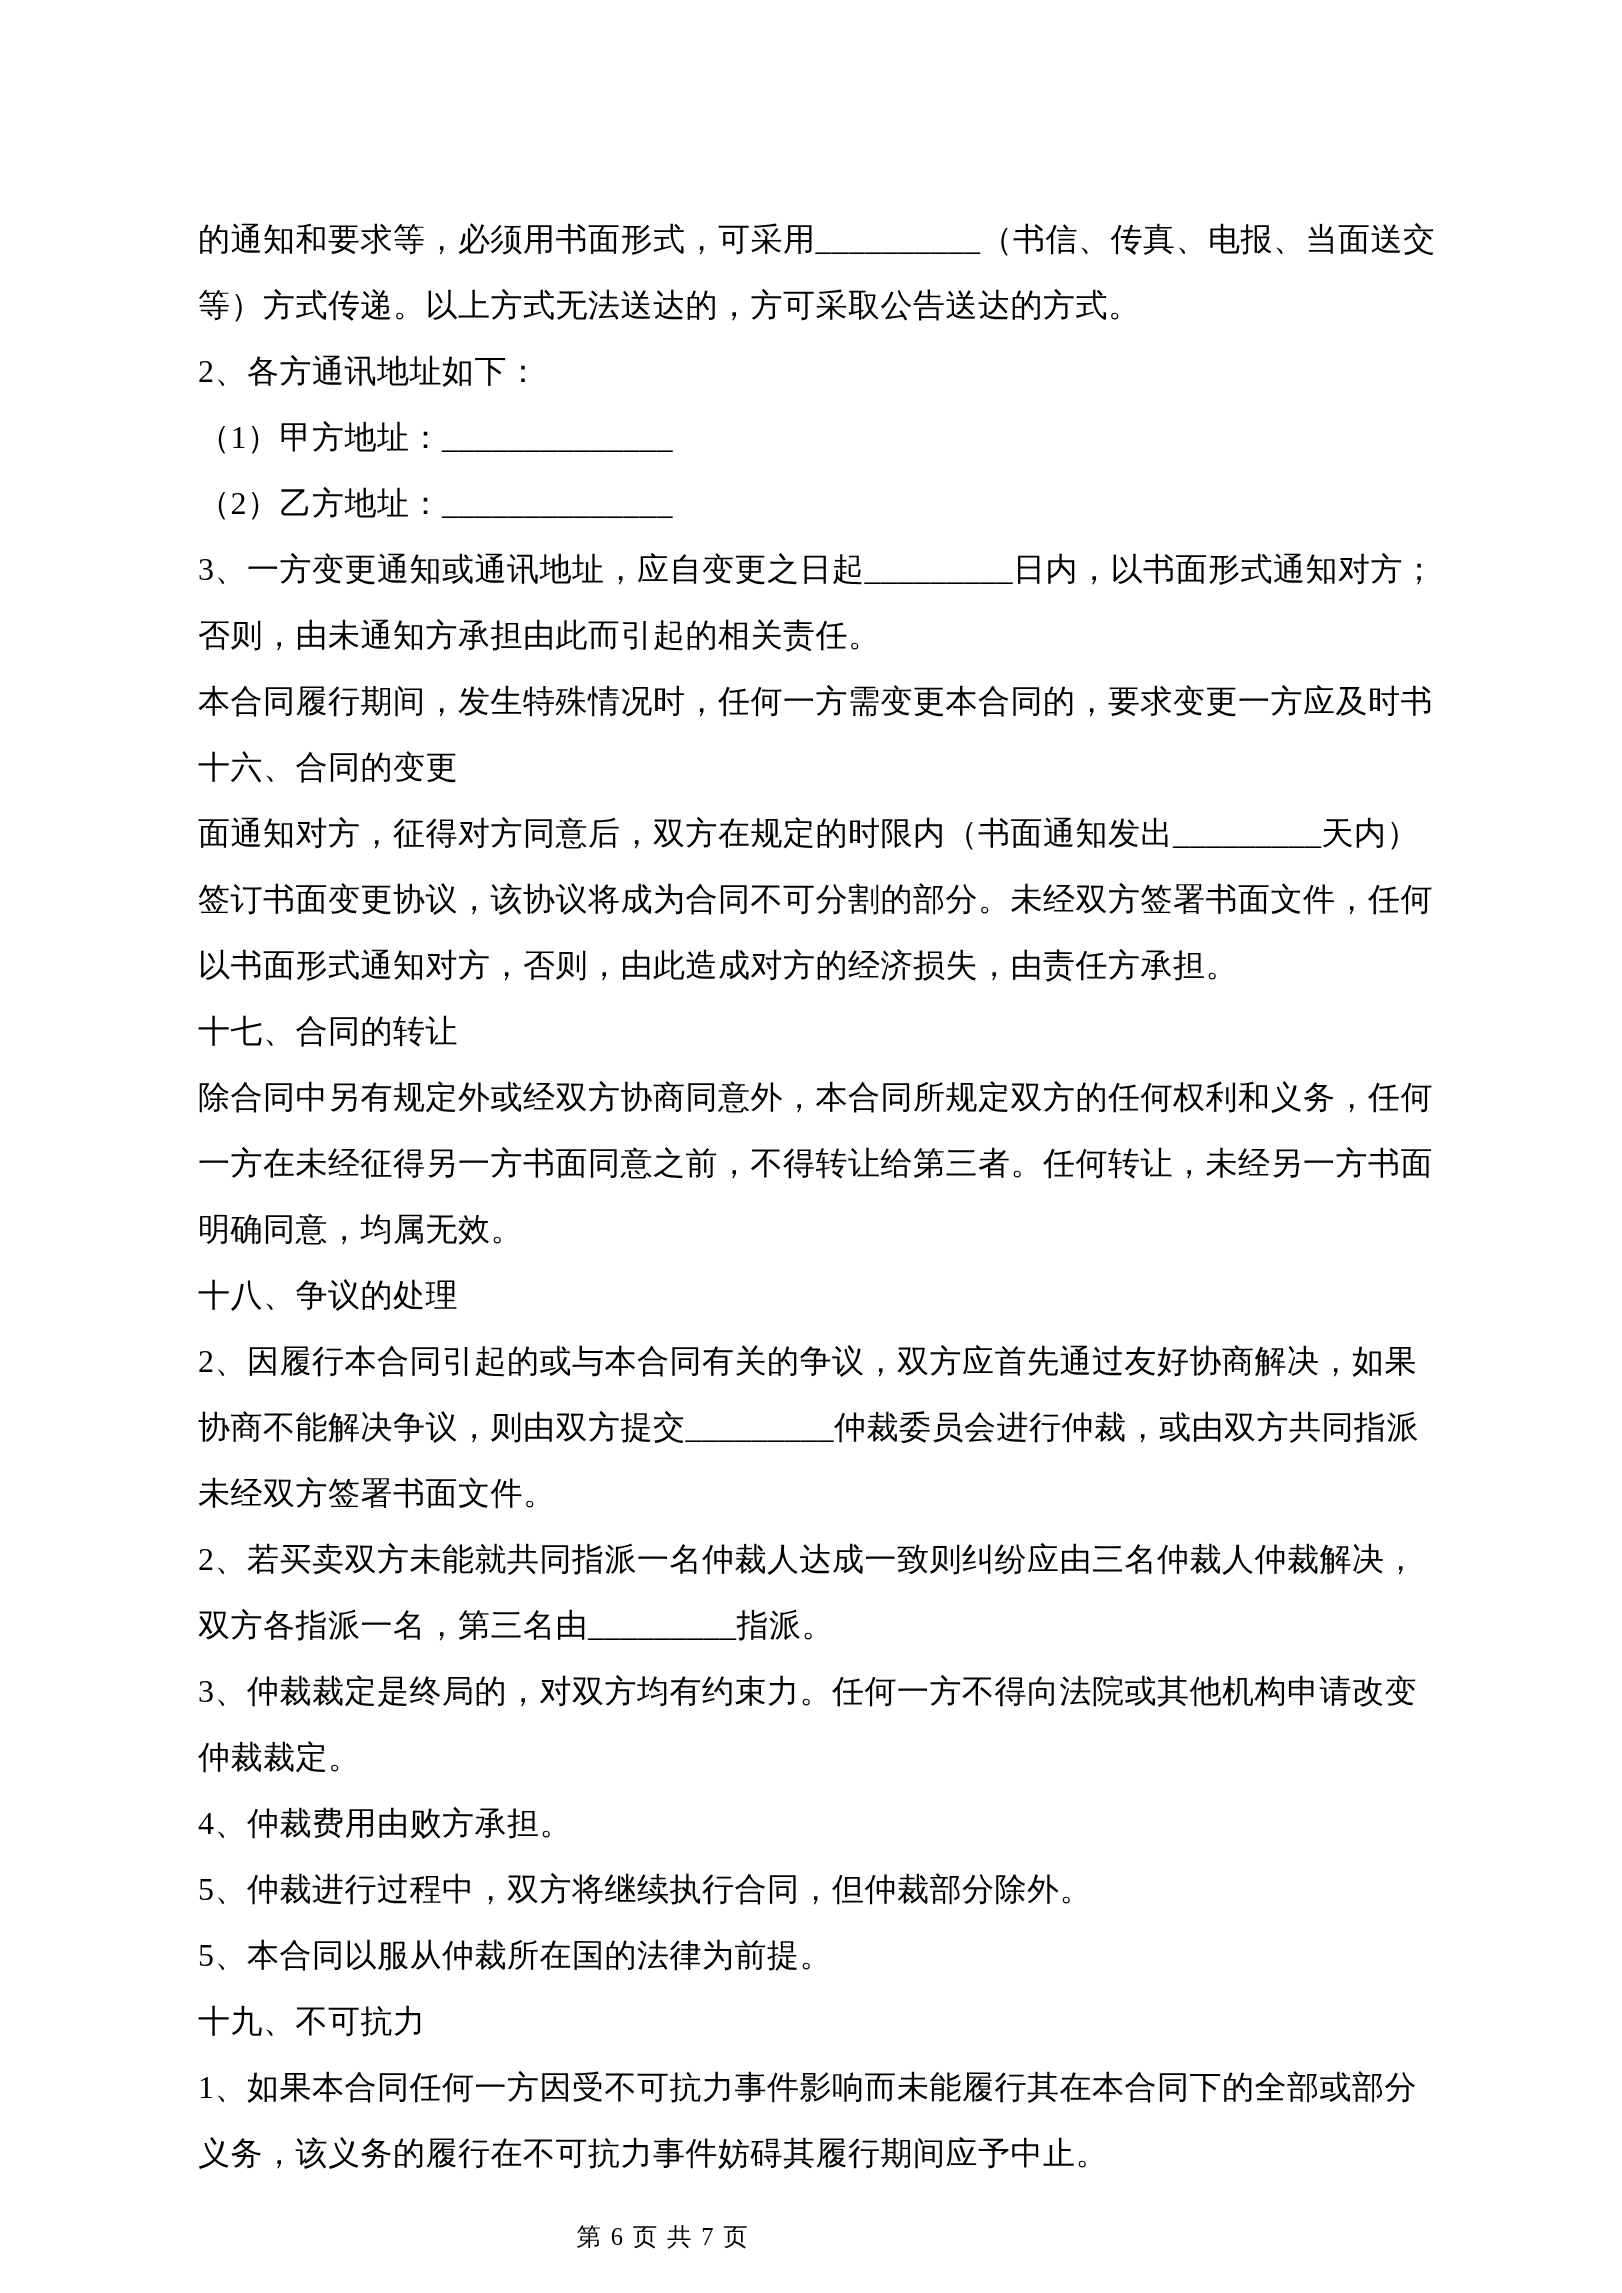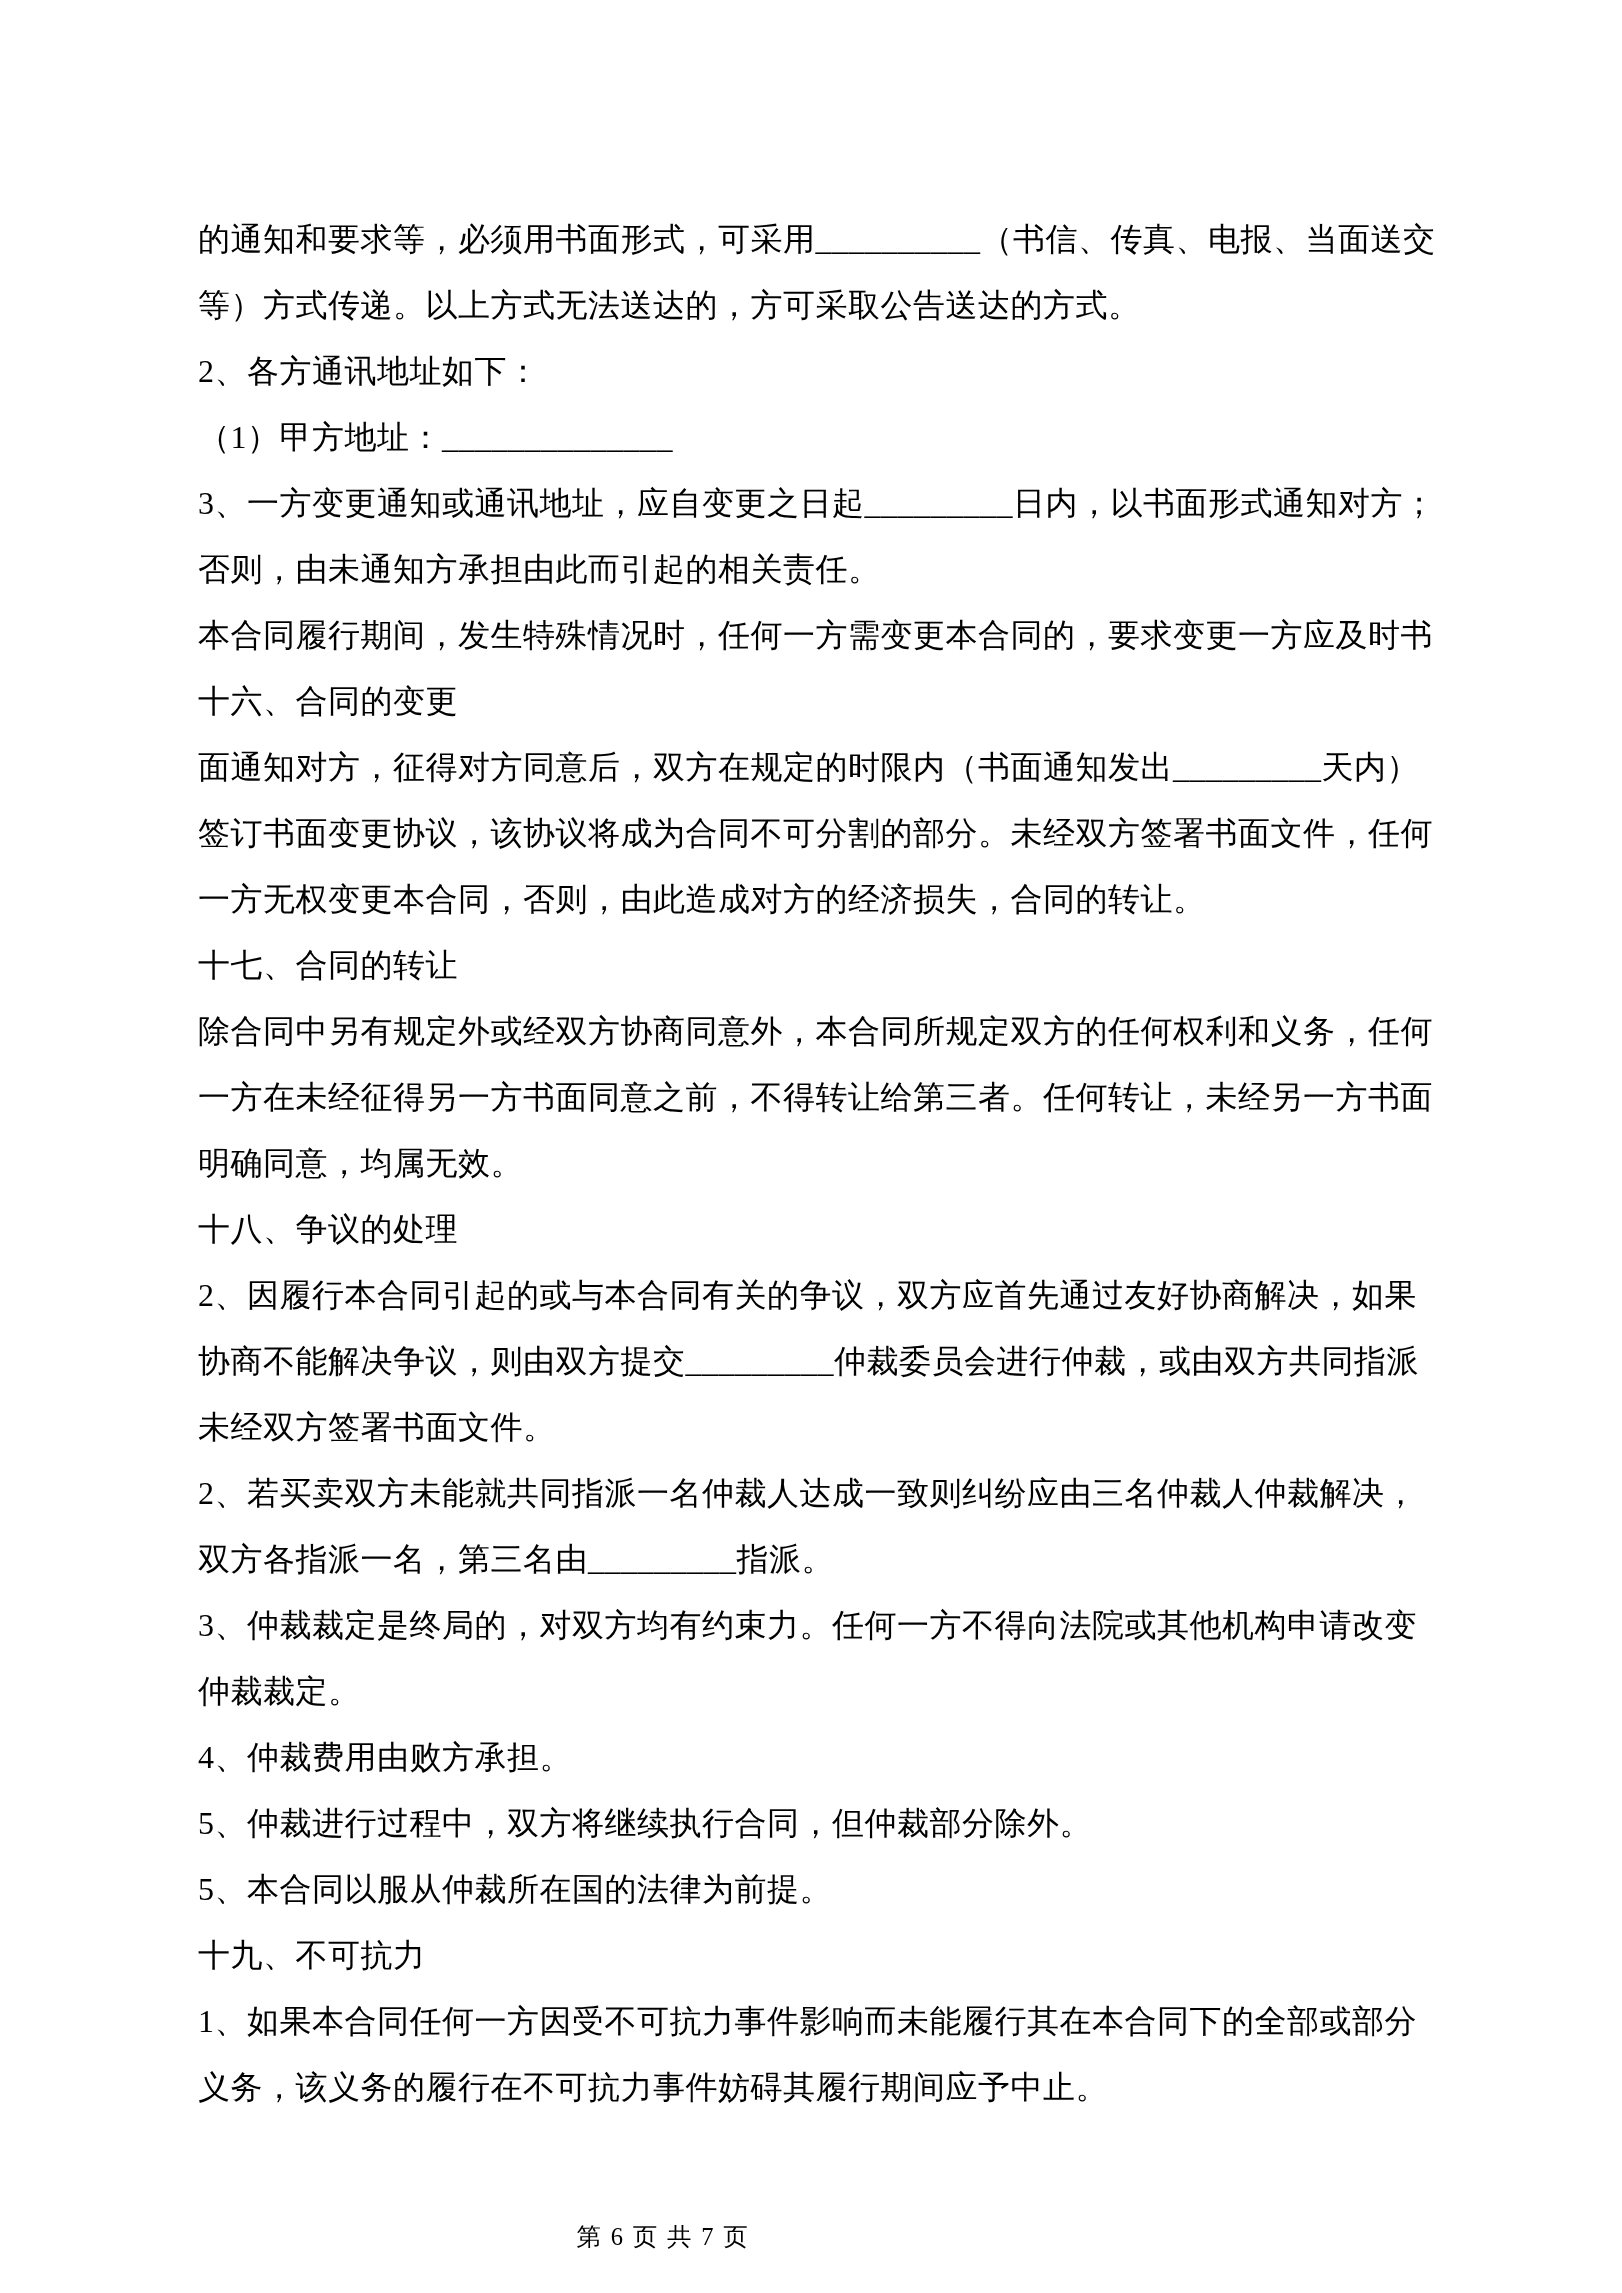--- a/index.html
+++ b/index.html
@@ -47,27 +47,28 @@
   </style>
 </head>
 <body>
 
 <div class="page">
   <div class="content">
     <div class="line">的通知和要求等，必须用书面形式，可采用__________（书信、传真、电报、当面送交</div>
     <div class="line">等）方式传递。以上方式无法送达的，方可采取公告送达的方式。</div>
     <div class="line">2、各方通讯地址如下：</div>
     <div class="line">（1）甲方地址：______________</div>
+    <div class="line">（2）乙方地址：______________</div>
     <div class="line">3、一方变更通知或通讯地址，应自变更之日起_________日内，以书面形式通知对方；</div>
     <div class="line">否则，由未通知方承担由此而引起的相关责任。</div>
     <div class="line">本合同履行期间，发生特殊情况时，任何一方需变更本合同的，要求变更一方应及时书</div>
     <div class="line">十六、合同的变更</div>
     <div class="line">面通知对方，征得对方同意后，双方在规定的时限内（书面通知发出_________天内）</div>
     <div class="line">签订书面变更协议，该协议将成为合同不可分割的部分。未经双方签署书面文件，任何</div>
-    <div class="line">一方无权变更本合同，否则，由此造成对方的经济损失，合同的转让。</div>
+    <div class="line">以书面形式通知对方，否则，由此造成对方的经济损失，由责任方承担。</div>
     <div class="line">十七、合同的转让</div>
     <div class="line">除合同中另有规定外或经双方协商同意外，本合同所规定双方的任何权利和义务，任何</div>
     <div class="line">一方在未经征得另一方书面同意之前，不得转让给第三者。任何转让，未经另一方书面</div>
     <div class="line">明确同意，均属无效。</div>
     <div class="line">十八、争议的处理</div>
     <div class="line">2、因履行本合同引起的或与本合同有关的争议，双方应首先通过友好协商解决，如果</div>
     <div class="line">协商不能解决争议，则由双方提交_________仲裁委员会进行仲裁，或由双方共同指派</div>
     <div class="line">未经双方签署书面文件。</div>
     <div class="line">2、若买卖双方未能就共同指派一名仲裁人达成一致则纠纷应由三名仲裁人仲裁解决，</div>
     <div class="line">双方各指派一名，第三名由_________指派。</div>

